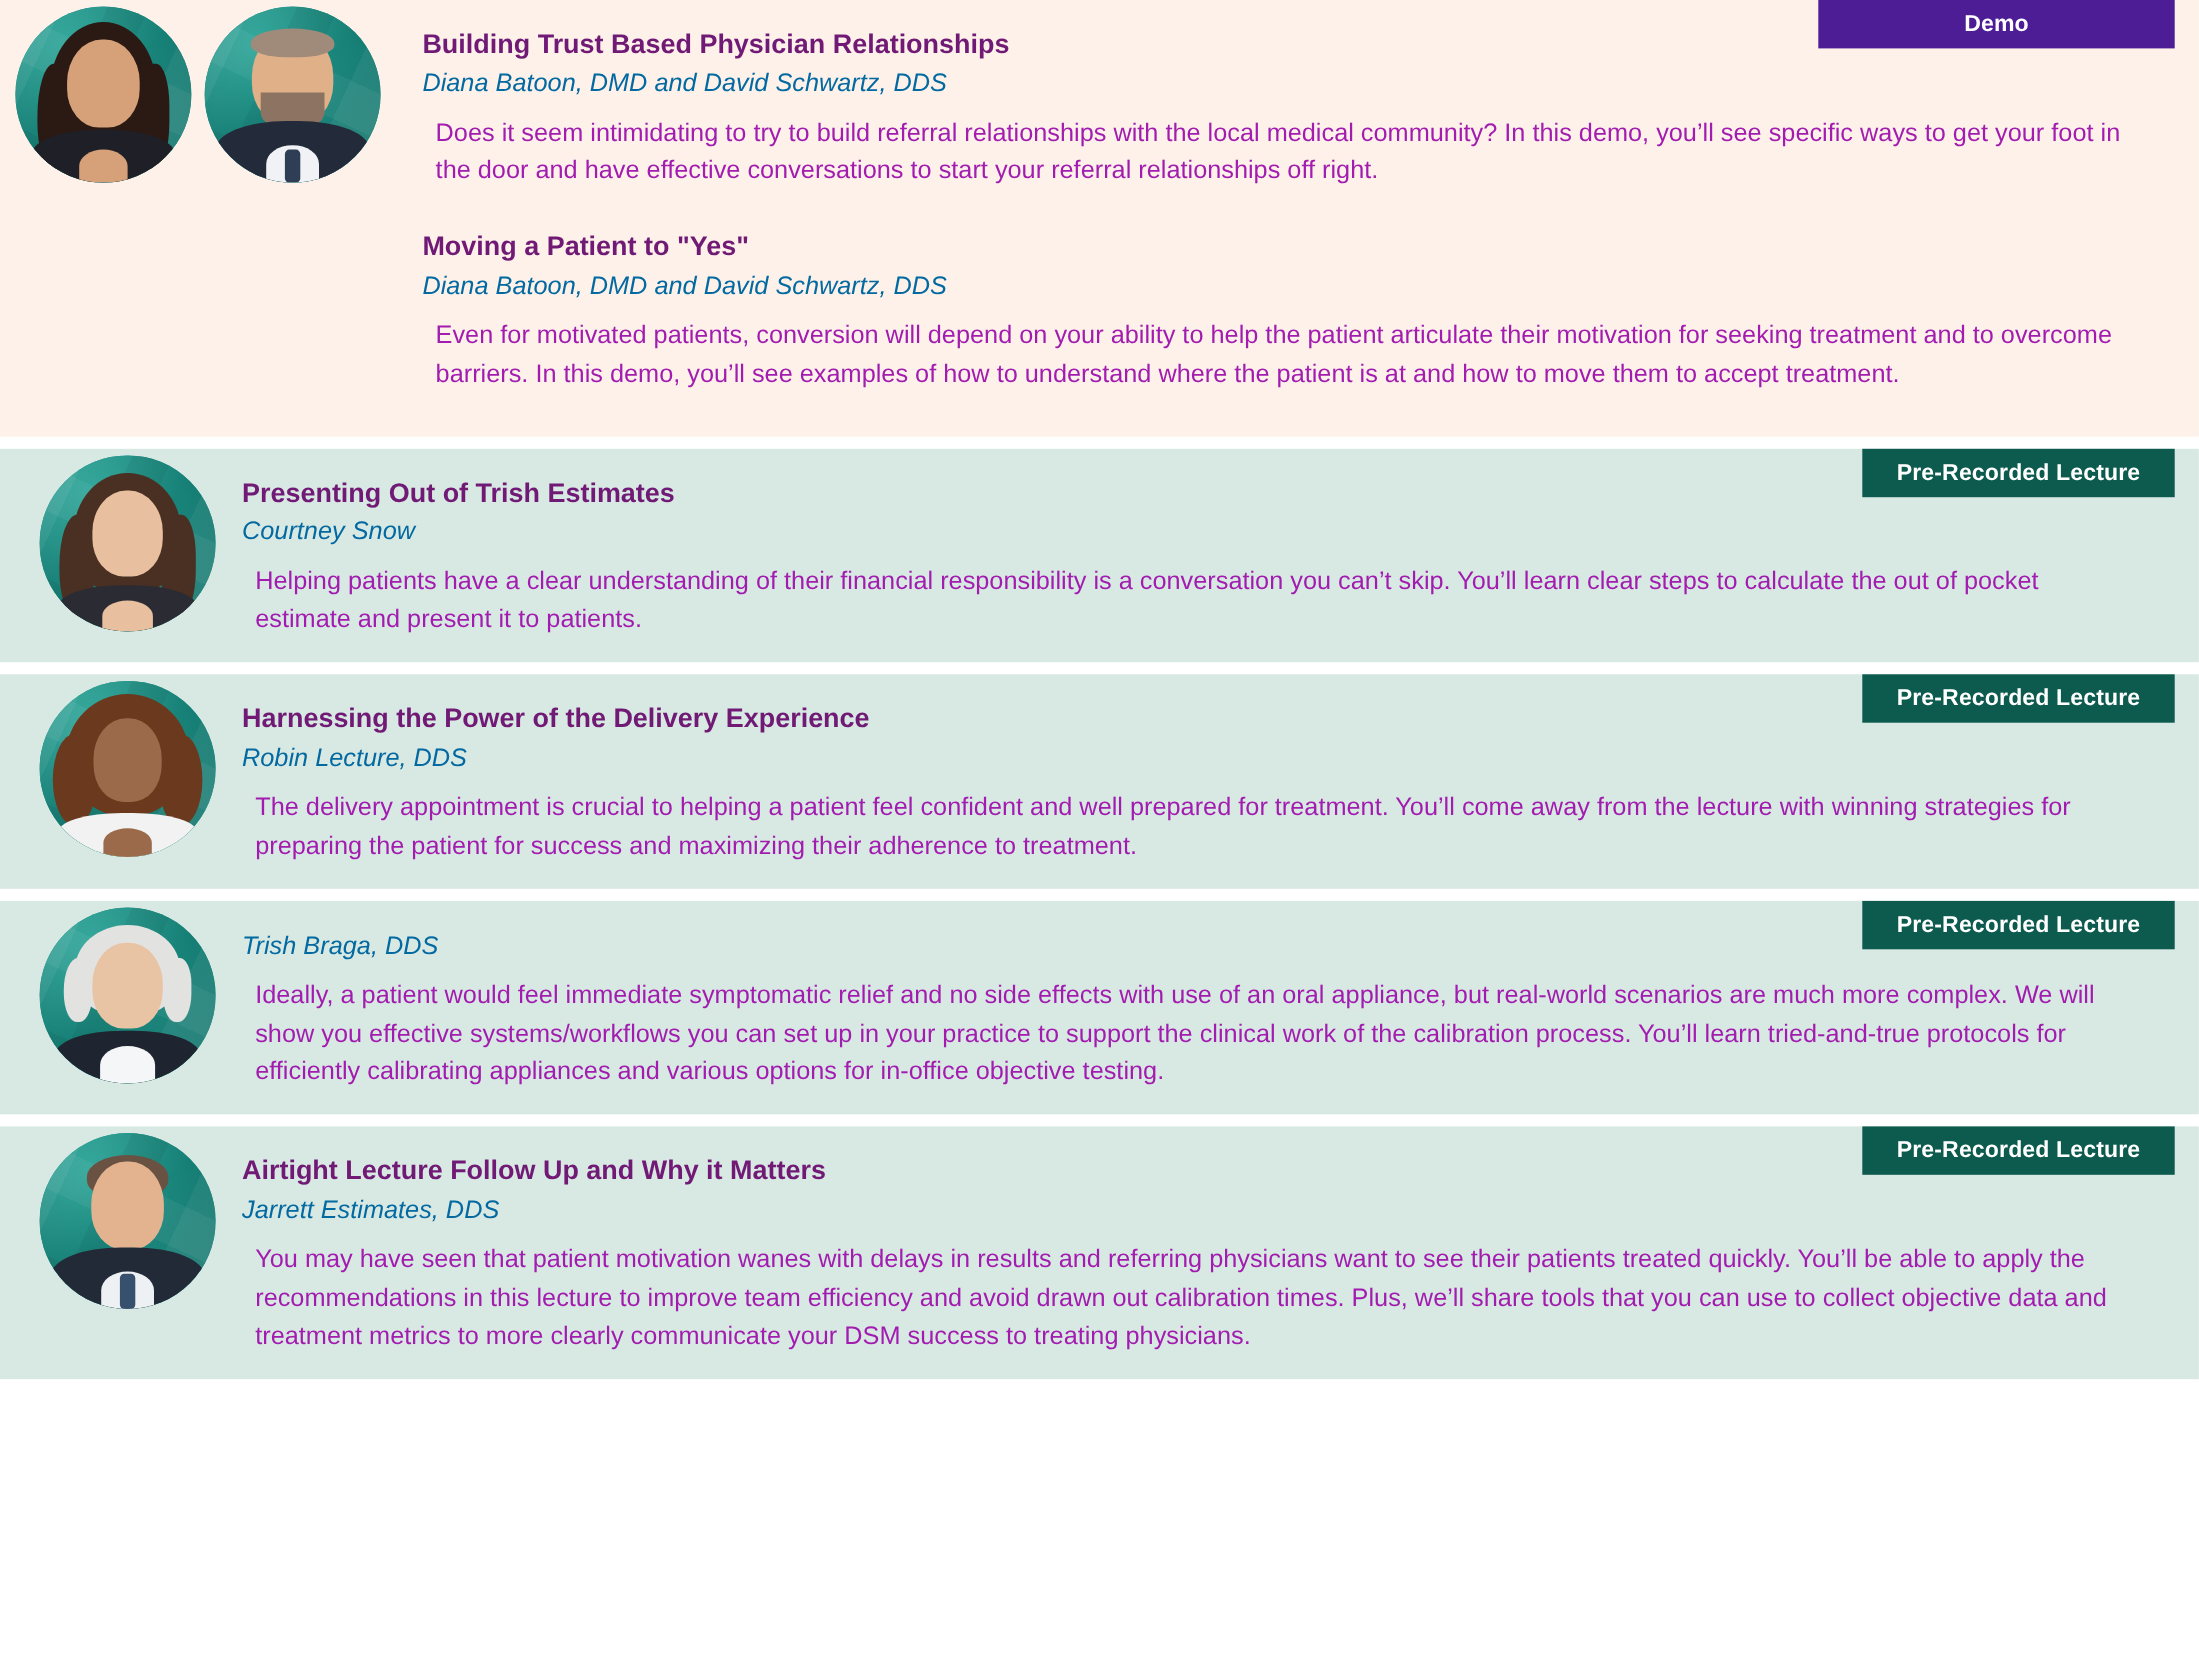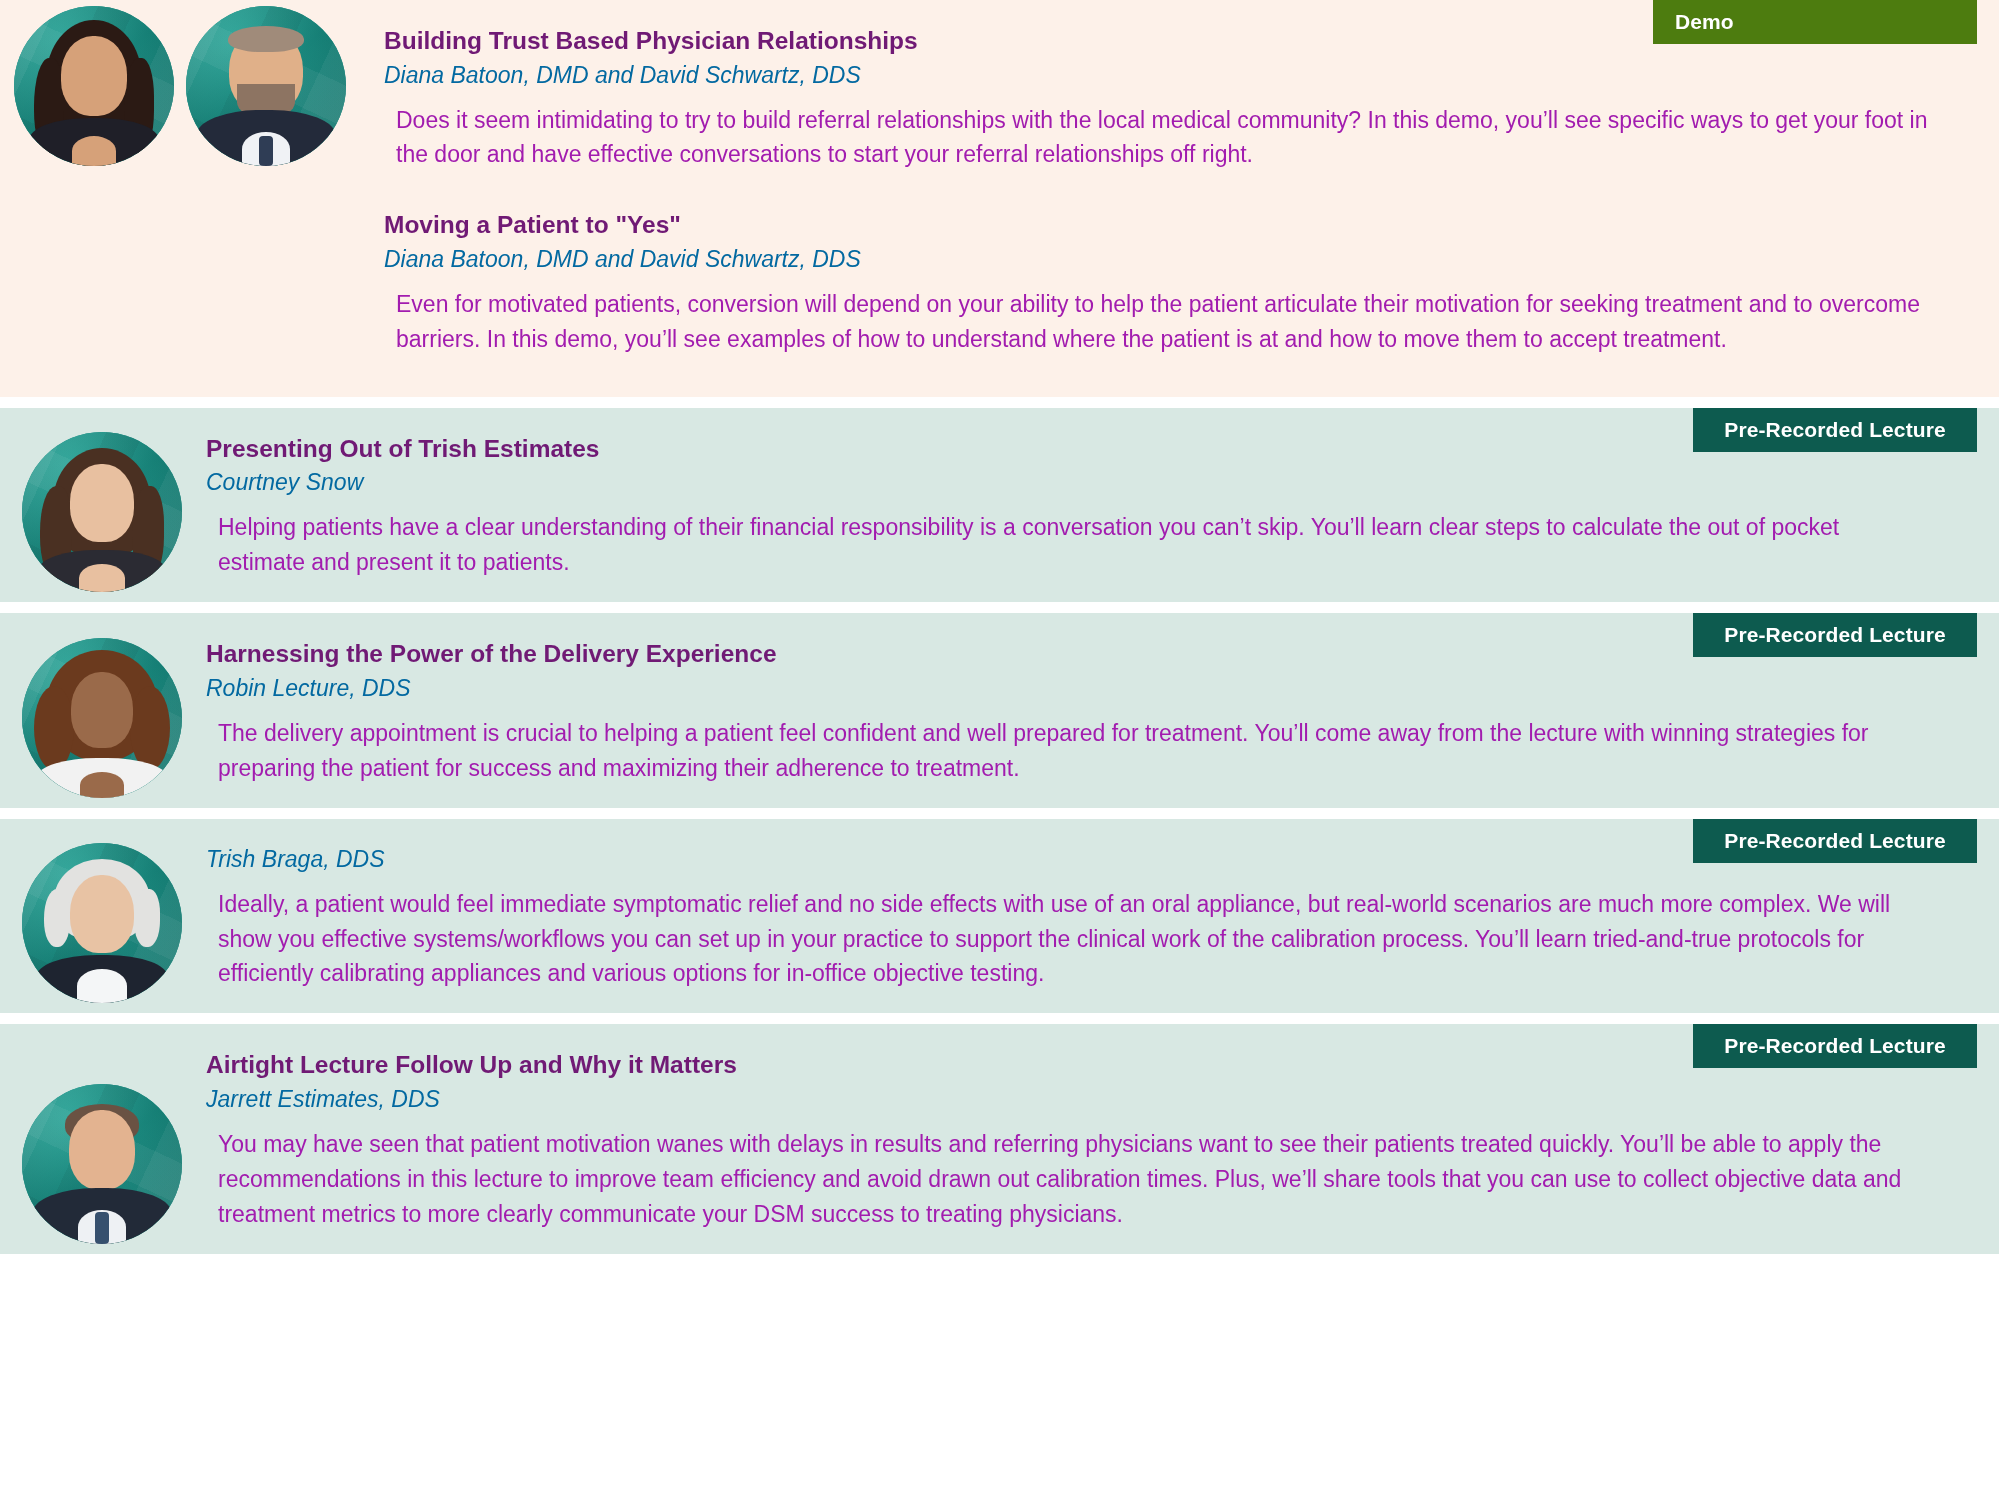--- a/index.html
+++ b/index.html
@@ -28,42 +28,41 @@
     box-sizing: border-box;
     padding: 0;
   }
 
   .session.demo {
     background: #fdf1e9;
     padding: 0 0 28px 0;
   }
   .session.lecture {
     background: #d8e8e3;
-    padding: 0 0 10px 0;
-    align-items: flex-end;
+    padding: 0 0 10px 14px;
   }
 
   
   .badge {
     position: absolute;
     top: 0;
     right: 22px;
     color: #ffffff;
     font-weight: bold;
     font-size: 21px;
     line-height: 1;
     padding: 11px 22px 12px 22px;
     letter-spacing: 0.1px;
     white-space: nowrap;
     z-index: 5;
   }
   .badge.demo-badge {
-    background: #4d7c0f;
+    background: #4c1d95;
     min-width: 280px;
-    text-align: left;
+    text-align: center;
   }
   .badge.lecture-badge {
     background: #0d5b4f;
     min-width: 240px;
     text-align: center;
   }
 
   
   .avatars {
     flex: 0 0 auto;

